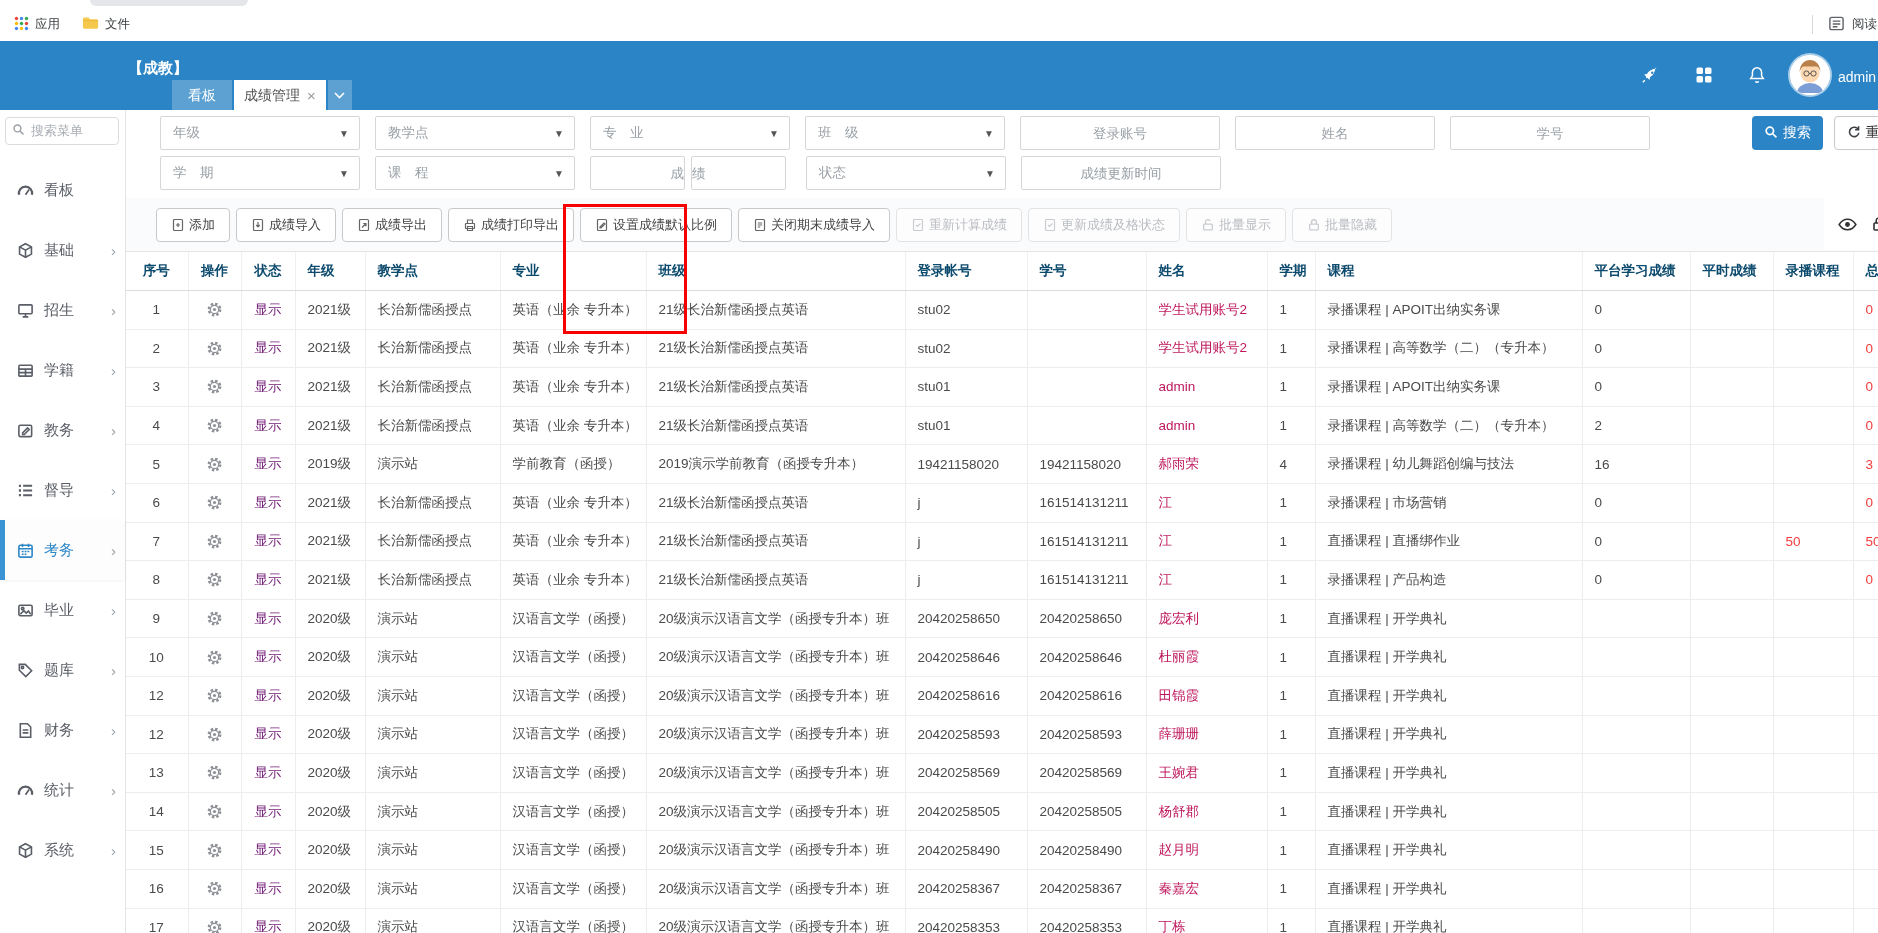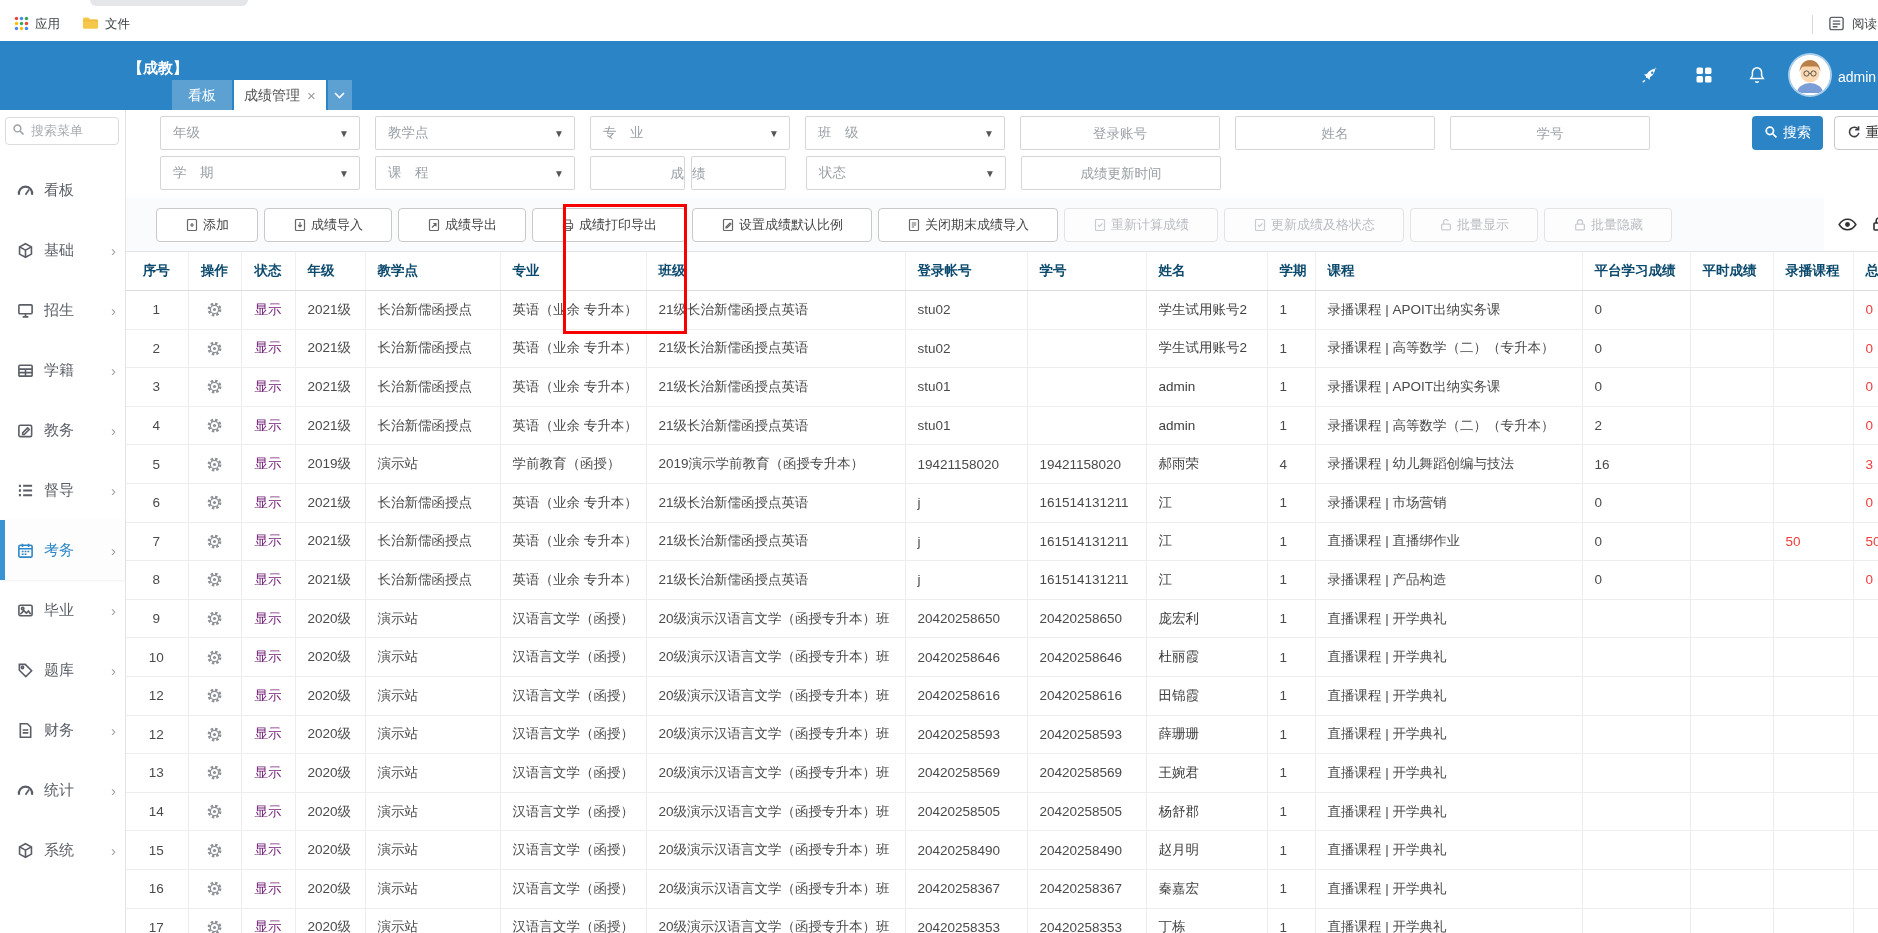--- a/index.html
+++ b/index.html
@@ -55,39 +55,39 @@
   .f-item input::placeholder{color:#9aa0a6}
   #frow2 .f-item:nth-child(3) input{text-align:right}
   #frow2 .f-item:nth-child(4) input{text-align:left}
   .btn-search{position:absolute;top:6px;left:1627px;width:71px;height:34px;background:#2b84c6;color:#fff;
               border:none;border-radius:4px;font-size:14px;display:flex;align-items:center;justify-content:center;gap:5px;cursor:pointer;font-family:inherit}
   .btn-reset{position:absolute;top:6px;left:1709px;width:72px;height:34px;background:#fff;color:#333;
              border:1px solid #c9c9c9;border-radius:4px;font-size:14px;display:flex;align-items:center;justify-content:center;gap:5px;cursor:pointer;font-family:inherit}
   
   .toolbar{position:absolute;top:88px;left:0;right:0;height:53px;background:#fafbfc;border-bottom:1px solid #e4e4e4}
   #tb-buttons{position:absolute;left:31px;top:10px;display:flex;gap:6px}
-  .tb-btn{display:inline-flex;align-items:center;gap:4px;height:34px;padding:0 28px;background:#fff;
+  .tb-btn{display:inline-flex;align-items:center;gap:4px;height:34px;padding:0 14px;background:#fff;
           border:1px solid #c9c9c9;border-radius:4px;font-size:13px;color:#444;cursor:pointer;white-space:nowrap;font-family:inherit}
   .tb-btn .ic{display:flex;color:#666}
   .tb-btn.disabled{color:#b9bcc2;border-color:#e3e3e3;background:#fdfdfd;cursor:default}
   .tb-btn.disabled .ic{color:#c9ccd1}
   .tb-right{position:absolute;right:0;top:0;bottom:1px;background:#fff;display:flex;align-items:center;gap:14px;padding:0 0 0 14px;color:#303133}
   .tb-right .t-ic{display:flex;cursor:pointer}
   .t-ic.clip{margin-right:-9px}
   
   .table-wrap{position:absolute;top:142px;left:0;right:0;bottom:0;overflow:hidden;background:#fff}
   table{table-layout:fixed;border-collapse:collapse;width:1828px}
   th{height:38px;padding:0 12px;font-size:13.5px;font-weight:700;color:#0c4a6e;text-align:left;
      border-bottom:1px solid #dcdcdc;border-right:1px solid #f0f0f0;white-space:nowrap;overflow:hidden;background:#fff}
   td{height:37.6px;padding:0 12px;font-size:13.5px;color:#4a4a4a;border-bottom:1px solid #ededed;
      border-right:1px solid #ededed;white-space:nowrap;overflow:hidden;background:#fff}
   th.c-center,td.c-center{text-align:center;padding:0 4px}
   .gear{color:#8d9096;display:inline-flex;vertical-align:middle;cursor:pointer}
   .status-link{color:#701a75;cursor:pointer}
-  .name-link{color:#404040;cursor:pointer}
+  .name-link{color:#be185d;cursor:pointer}
   .red-text{color:#f23c3c}
   
   .dropdown-panel{position:absolute;left:430px;top:136px;width:152px;background:#fff;border:1px solid #e2e2e2;
                   box-shadow:0 2px 8px rgba(0,0,0,.10);z-index:5}
   .menu-item{height:48px;line-height:48px;padding-left:14px;font-size:13px;color:#555;cursor:pointer;background:#fff}
   .menu-item + .menu-item{border-top:1px solid #f0f0f0}
   .red-annotation{position:absolute;left:438px;top:94px;width:124px;height:130px;border:3px solid #f70000;
                   z-index:6;pointer-events:none;box-sizing:border-box}
 </style>
 </head>

